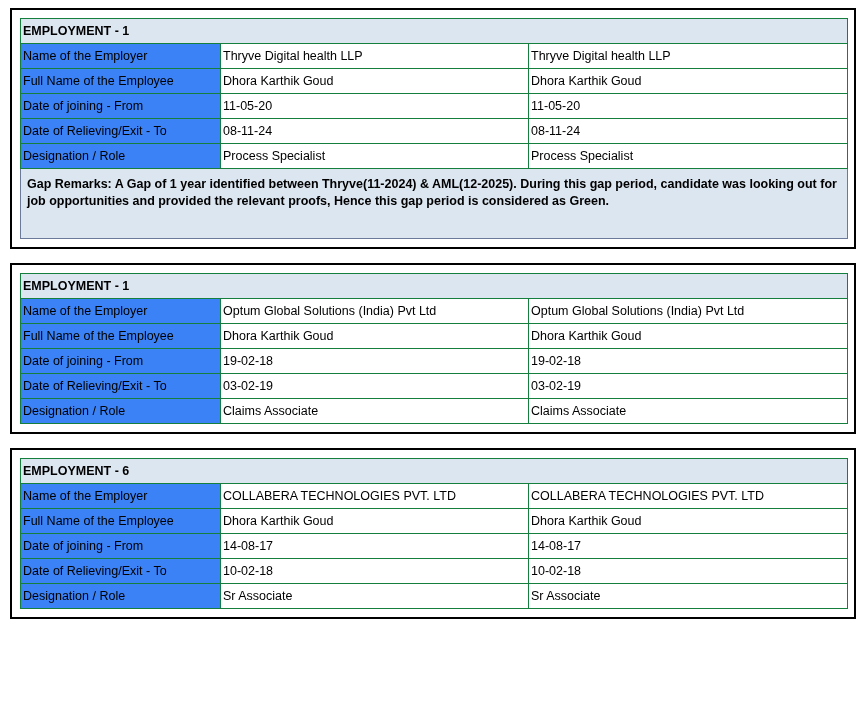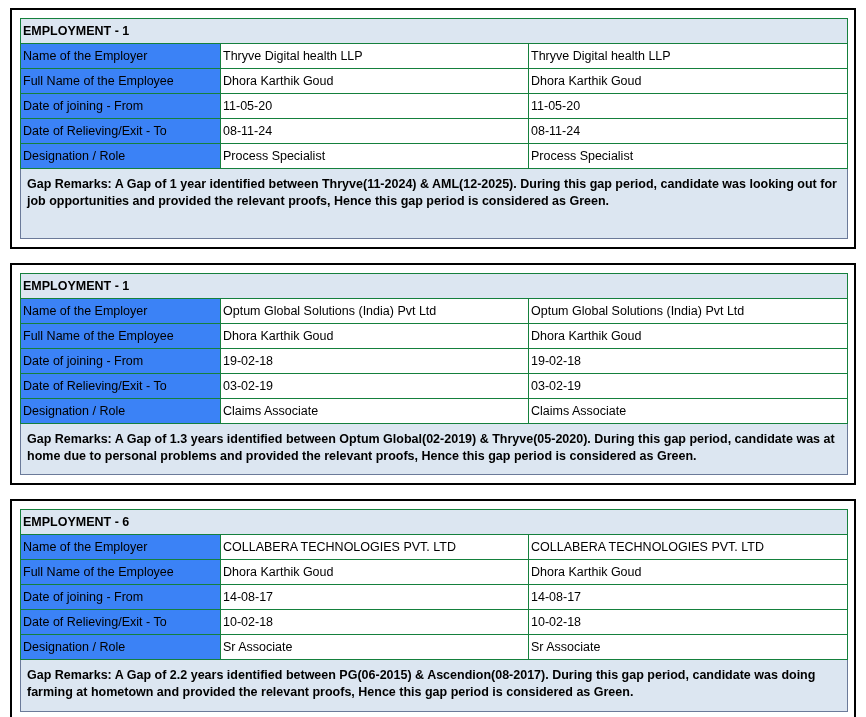--- a/index.html
+++ b/index.html
@@ -150,21 +150,20 @@
         <td class="val">03-02-19</td>
         <td class="val2">03-02-19</td>
       </tr>
       <tr>
         <td class="lbl">Designation / Role</td>
         <td class="val">Claims Associate</td>
         <td class="val2">Claims Associate</td>
       </tr>
     </tbody>
       </table>
-    <div class="gap gap-2">Gap Remarks: A Gap of 1.3 years identified between Optum Global(02-2019) &amp; Thryve(05-2020). During this gap period, candidate was at home due to personal problems and provided the relevant proofs, Hence this gap period is considered as Green.</div>
   </div>
 
   <div class="block">
     <table class="emp">
       <colgroup>
         <col style="width:200px">
         <col style="width:308px">
         <col>
       </colgroup>
       <tbody>
@@ -191,16 +190,15 @@
         <td class="val">10-02-18</td>
         <td class="val2">10-02-18</td>
       </tr>
       <tr>
         <td class="lbl">Designation / Role</td>
         <td class="val">Sr Associate</td>
         <td class="val2">Sr Associate</td>
       </tr>
     </tbody>
       </table>
-    <div class="gap gap-3">Gap Remarks: A Gap of 2.2 years identified between PG(06-2015) &amp; Ascendion(08-2017). During this gap period, candidate was doing farming at hometown and provided the relevant proofs, Hence this gap period is considered as Green.</div>
   </div>
 
 </div>
 
 </body></html>

